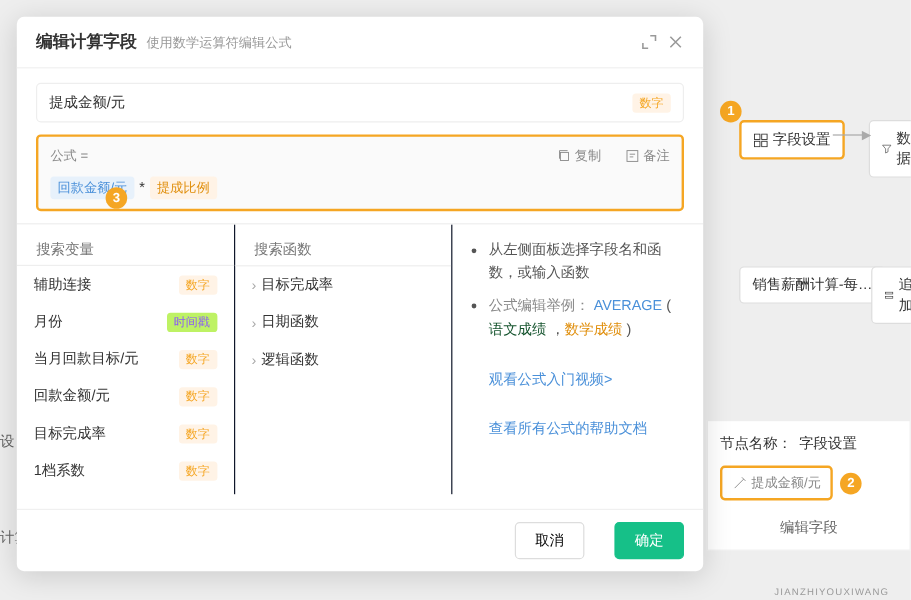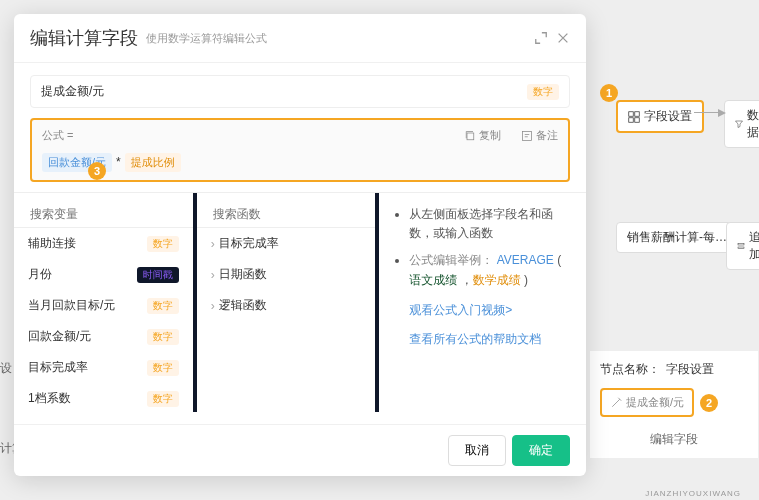--- a/index.html
+++ b/index.html
@@ -5,53 +5,53 @@
 *{box-sizing:border-box;margin:0;padding:0}
 body{font-family:-apple-system,"PingFang SC","Microsoft YaHei",sans-serif;font-size:12px;color:#333;background:#f5f5f5;width:759px;height:500px;overflow:hidden;position:relative}
 .backdrop{position:absolute;inset:0;background:#eee}
 .bg-nodes{position:absolute;inset:0}
 .node-box{position:absolute;background:#fff;border:1px solid #ddd;border-radius:4px;padding:6px 10px;font-size:12px;display:flex;align-items:center;gap:4px}
 .node-box.hl{border:2px solid #f5a623}
 .step-badge{position:absolute;width:18px;height:18px;border-radius:50%;background:#f5a623;color:#fff;font-size:11px;display:flex;align-items:center;justify-content:center;font-weight:bold}
 .arrow{position:absolute;border-top:1px solid #aaa}
 .modal{position:absolute;left:14px;top:14px;width:572px;height:462px;background:#fff;border-radius:6px;box-shadow:0 4px 24px rgba(0,0,0,.15);display:flex;flex-direction:column}
 .modal-header{display:flex;align-items:center;padding:12px 16px;gap:8px;border-bottom:1px solid #f0f0f0}
-.modal-title{font-size:18px;font-weight:400}
+.modal-title{font-size:14px;font-weight:700}
 .modal-sub{font-size:11px;color:#999}
 .modal-header-sp{flex:1}
 .hicon{width:14px;height:14px;cursor:pointer;color:#999}
 .modal-body{padding:12px 16px;flex:1;display:flex;flex-direction:column;gap:10px;overflow:hidden}
 .field-input{border:1px solid #eee;border-radius:4px;padding:7px 10px;display:flex;align-items:center;justify-content:space-between}
 .tag{font-size:10px;padding:1px 6px;border-radius:3px}
 .tag-num{background:#fff3e6;color:#f5a623}
-.tag-time{background:#0f172a;color:#8b5cf6}
+.tag-time{background:#bef264;color:#8b5cf6}
 .formula-box{border:2px solid #f5a623;border-radius:4px;padding:8px 10px;position:relative;background:#fafafa;min-height:60px}
 .formula-hdr{display:flex;align-items:center;justify-content:space-between;font-size:11px;color:#888;margin-bottom:10px}
 .formula-actions{display:flex;gap:20px}
 .formula-action{display:flex;align-items:center;gap:3px;cursor:pointer}
 .chip{display:inline-block;font-size:11px;padding:2px 6px;border-radius:3px;margin-right:4px}
 .chip-blue{background:#e7f1fb;color:#4a90d9}
 .chip-orange{background:#fff3e6;color:#e08e0b}
 .step3{position:absolute;left:56px;top:42px}
 .panels{display:flex;flex:1;border-top:1px solid #eee;margin:0 -16px;overflow:hidden}
 .panel{flex:1;overflow-y:auto;padding:8px 0}
-.panel:not(:last-child){border-right:4px solid #0f172a}
+.panel:not(:last-child){border-right:1px solid #0f172a}
 .search-box{padding:6px 12px;border-bottom:1px solid #eee;display:flex;align-items:center;gap:4px;color:#bbb;font-size:12px}
 .search-box input{border:none;outline:none;flex:1;font-size:12px}
 .var-item{display:flex;align-items:center;justify-content:space-between;padding:7px 14px;cursor:pointer;font-size:12px}
 .fn-item{padding:7px 14px;cursor:pointer;font-size:12px;display:flex;align-items:center;gap:4px}
 .fn-item::before{content:"›";color:#aaa;font-size:12px}
 .help-panel{padding:12px 14px;font-size:12px;color:#555}
 .help-panel li{list-style:disc;margin-left:16px;margin-bottom:8px;line-height:1.6}
-.help-panel a{color:#4a90d9;text-decoration:none;display:block;margin-top:12px;margin-left:16px}
+.help-panel a{color:#4a90d9;text-decoration:none;display:block;margin-top:24px;margin-left:16px}
 .help-ex{color:#888}
 .help-fn{color:#4a90d9}
 .help-arg1{color:#14532d}
 .help-arg2{color:#e08e0b}
-.modal-footer{display:flex;justify-content:flex-end;gap:6px;padding:10px 16px;border-top:1px solid #f0f0f0}
+.modal-footer{display:flex;justify-content:flex-end;gap:25px;padding:10px 16px;border-top:1px solid #f0f0f0}
 .btn{padding:6px 16px;border-radius:4px;border:1px solid #ddd;background:#fff;cursor:pointer;font-size:12px}
 .btn-primary{background:#16c088;border-color:#16c088;color:#fff}
 .right-panel{position:absolute;right:0;top:350px;width:170px;background:#fff;padding:10px;border:1px solid #eee}
 .rp-row{display:flex;align-items:center;gap:6px;margin-bottom:10px;font-size:12px}
 .rp-field{border:2px solid #f5a623;border-radius:4px;padding:5px 8px;font-size:11px;display:flex;align-items:center;gap:4px;color:#888}
 .logo{position:absolute;right:18px;bottom:12px;font-size:15px;font-weight:bold;display:flex;align-items:center;gap:4px;color:#222}
 .logo-sub{font-size:8px;color:#999;letter-spacing:1px;position:absolute;right:18px;bottom:2px}
 .sicon{width:12px;height:12px;fill:currentColor}
 </style>
 </head>

